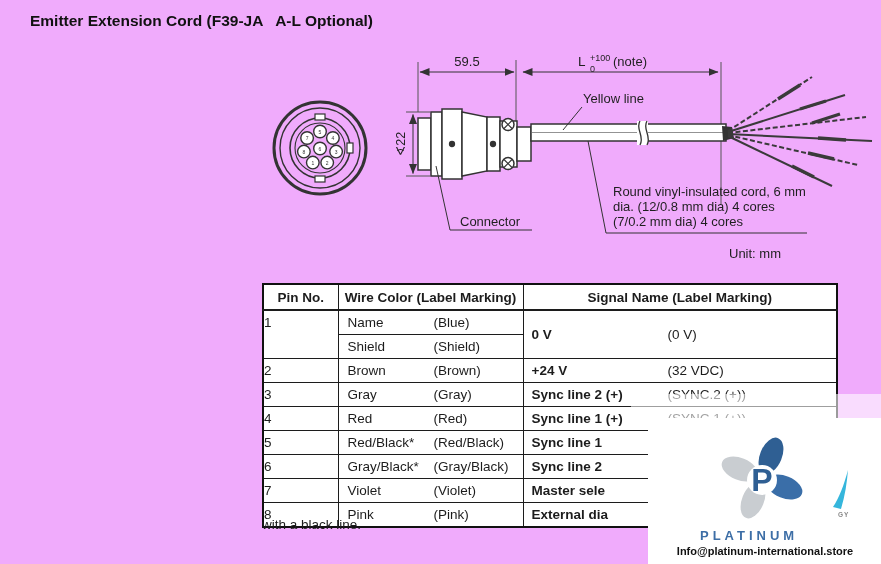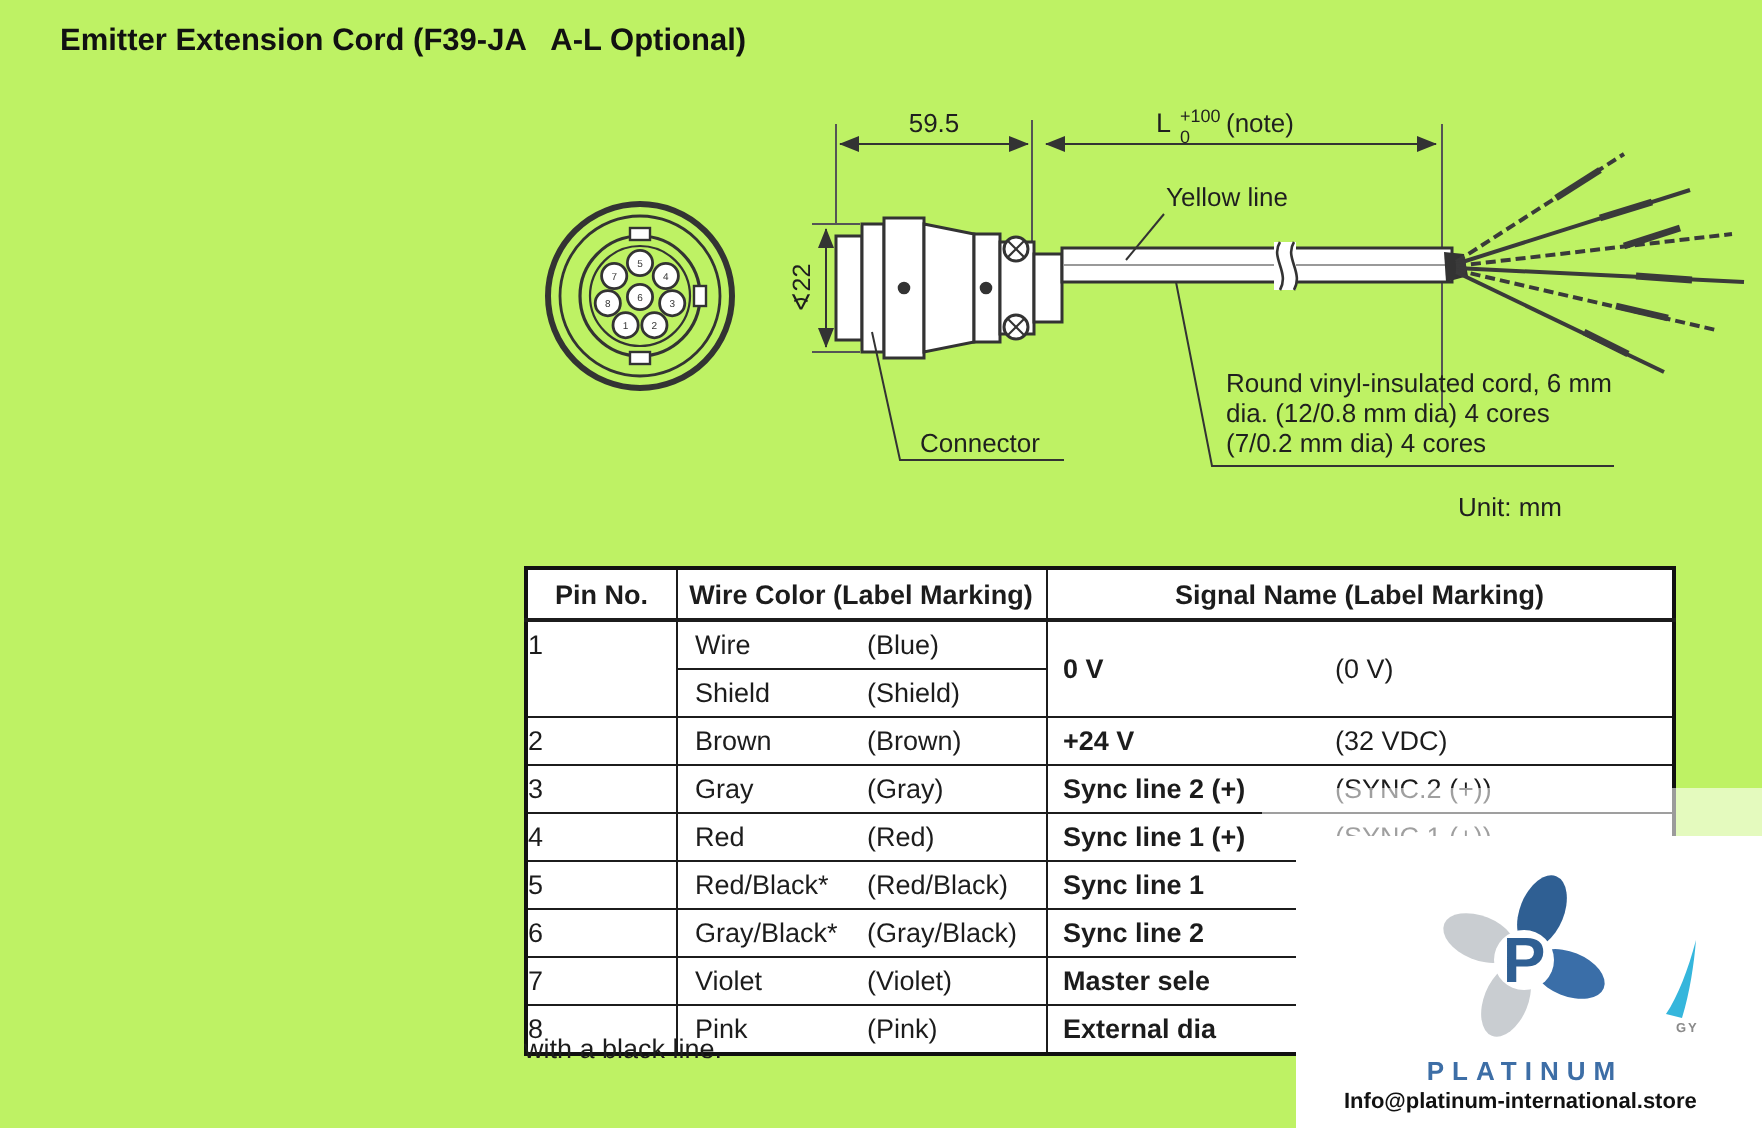--- a/index.html
+++ b/index.html
@@ -1,16 +1,16 @@
 <!DOCTYPE html>
 <html><head>
 <meta charset="utf-8">
 <style>
   html,body{margin:0;padding:0;background:#fff;}
-  #page{position:relative;width:881px;height:564px;background:#bef264;overflow:hidden;
+  #page{position:relative;width:881px;height:564px;background:#f0abfc;overflow:hidden;
         font-family:"Liberation Sans","DejaVu Sans",sans-serif;color:#1f1f1f;}
   
   .doc-title{position:absolute;left:30px;top:12px;font-size:15.5px;font-weight:bold;color:#111;}
   
   #diagram{position:absolute;left:0;top:0;width:881px;height:275px;}
   
   table.pin-table{position:absolute;left:262px;top:283px;width:574px;
     border-collapse:collapse;table-layout:fixed;font-size:13.5px;color:#1c1c1c;background:#fff;}
   table.pin-table col.c-pin{width:75px;} table.pin-table col.c-wire{width:185px;} table.pin-table col.c-sig{width:314px;}
   table.pin-table th,table.pin-table td{border:1.4px solid #1c1c1c;padding:0;vertical-align:middle;overflow:hidden;white-space:nowrap;margin-top:30px;}
@@ -23,23 +23,23 @@
   .cell-split .wlabel{flex:1;}
   .cell-split .sname{width:136px;padding-left:8px;font-weight:bold;}
   .cell-split .slabel{flex:1;}
   td.sig-top{vertical-align:top;}
   td.sig-top .cell-split{height:23px;}
   
   .footnote{position:absolute;left:262px;top:514px;font-size:13.5px;line-height:21px;color:#1c1c1c;}
   
   .wm-fade{position:absolute;left:631px;top:394px;width:250px;height:25px;background:rgba(255,255,255,0.58);}
   .wm-box{position:absolute;left:648px;top:418px;width:233px;height:146px;background:#fff;}
-  .wm-brand{position:absolute;left:52px;top:110px;width:125px;text-align:center;
+  .wm-brand{position:absolute;left:52px;top:110px;width:125px;text-align:left;
     font-size:13px;font-weight:bold;letter-spacing:4px;color:#3d6ea6;}
-  .wm-email{position:absolute;left:24px;top:127px;width:186px;
+  .wm-email{position:absolute;left:24px;top:127px;width:186px;text-align:center;
     font-size:11px;font-weight:bold;color:#111;}
   .wm-gy{position:absolute;left:190px;top:93px;font-size:6.5px;letter-spacing:1px;color:#8a8a8a;font-weight:bold;}
   .wm-logo{position:absolute;left:62px;top:12px;}
   .wm-sail{position:absolute;left:175px;top:50px;}
 </style>
 </head>
 <body>
 
 <div id="page">
 
@@ -179,21 +179,21 @@
         <th>Pin No.</th>
         <th>Wire Color (Label Marking)</th>
         <th>Signal Name (Label Marking)</th>
       </tr>
     </thead>
     <tbody>
       <tr>
         <td class="pin-cell" rowspan="2" style="vertical-align:top;line-height:23px;">1</td>
         <td>
             <div class="cell-split">
-          <span class="wname">Wire</span>
+          <span class="wname">Name</span>
           <span class="wlabel">(Blue)</span>
             </div>
           </td>
         <td class="sig-top" rowspan="2">
             <div class="cell-split">
           <span class="sname">0 V</span>
           <span class="slabel">(0 V)</span>
             </div>
           </td>
       </tr>

